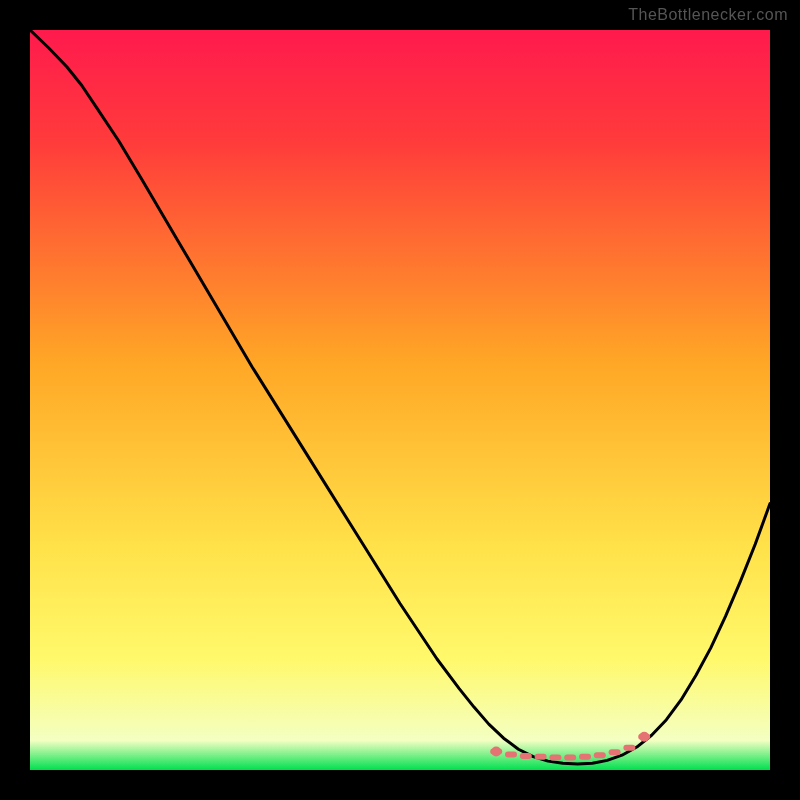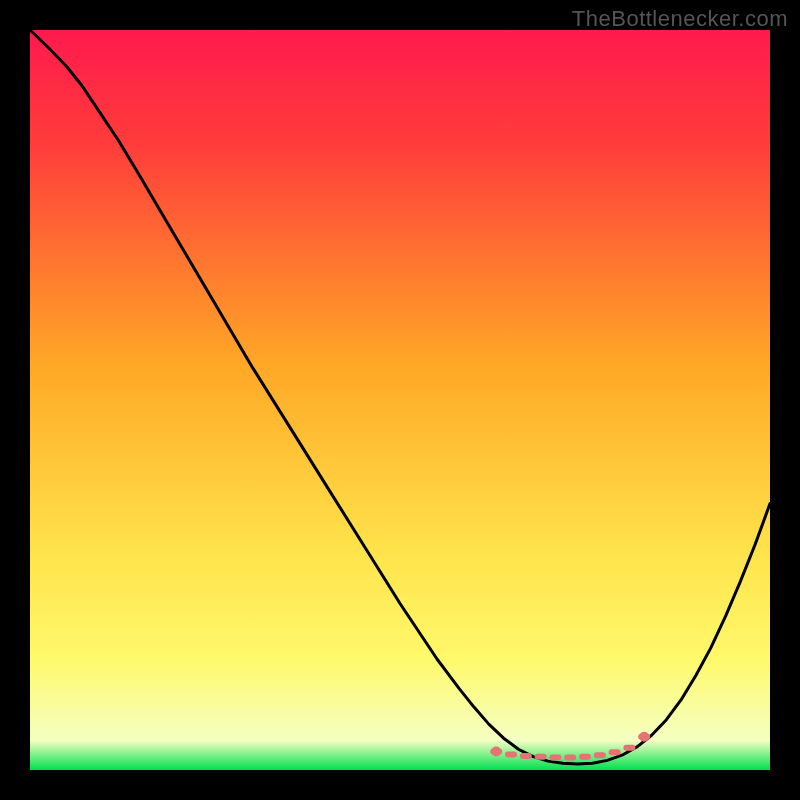--- a/index.html
+++ b/index.html
@@ -3,21 +3,21 @@
 <meta charset="utf-8">
 <style>
   * { margin: 0; padding: 0; box-sizing: border-box; }
   html, body { width: 800px; height: 800px; overflow: hidden; }
   body { background: #000; font-family: Arial, sans-serif; position: relative; }
   .watermark {
     position: absolute;
     top: 6px;
     right: 12px;
     color: #555;
-    font-size: 22px;
+    font-size: 16px;
     font-weight: 400;
     letter-spacing: 0.5px;
     z-index: 10;
   }
   .plot-frame {
     position: absolute;
     left: 30px;
     top: 30px;
     width: 740px;
     height: 740px;

